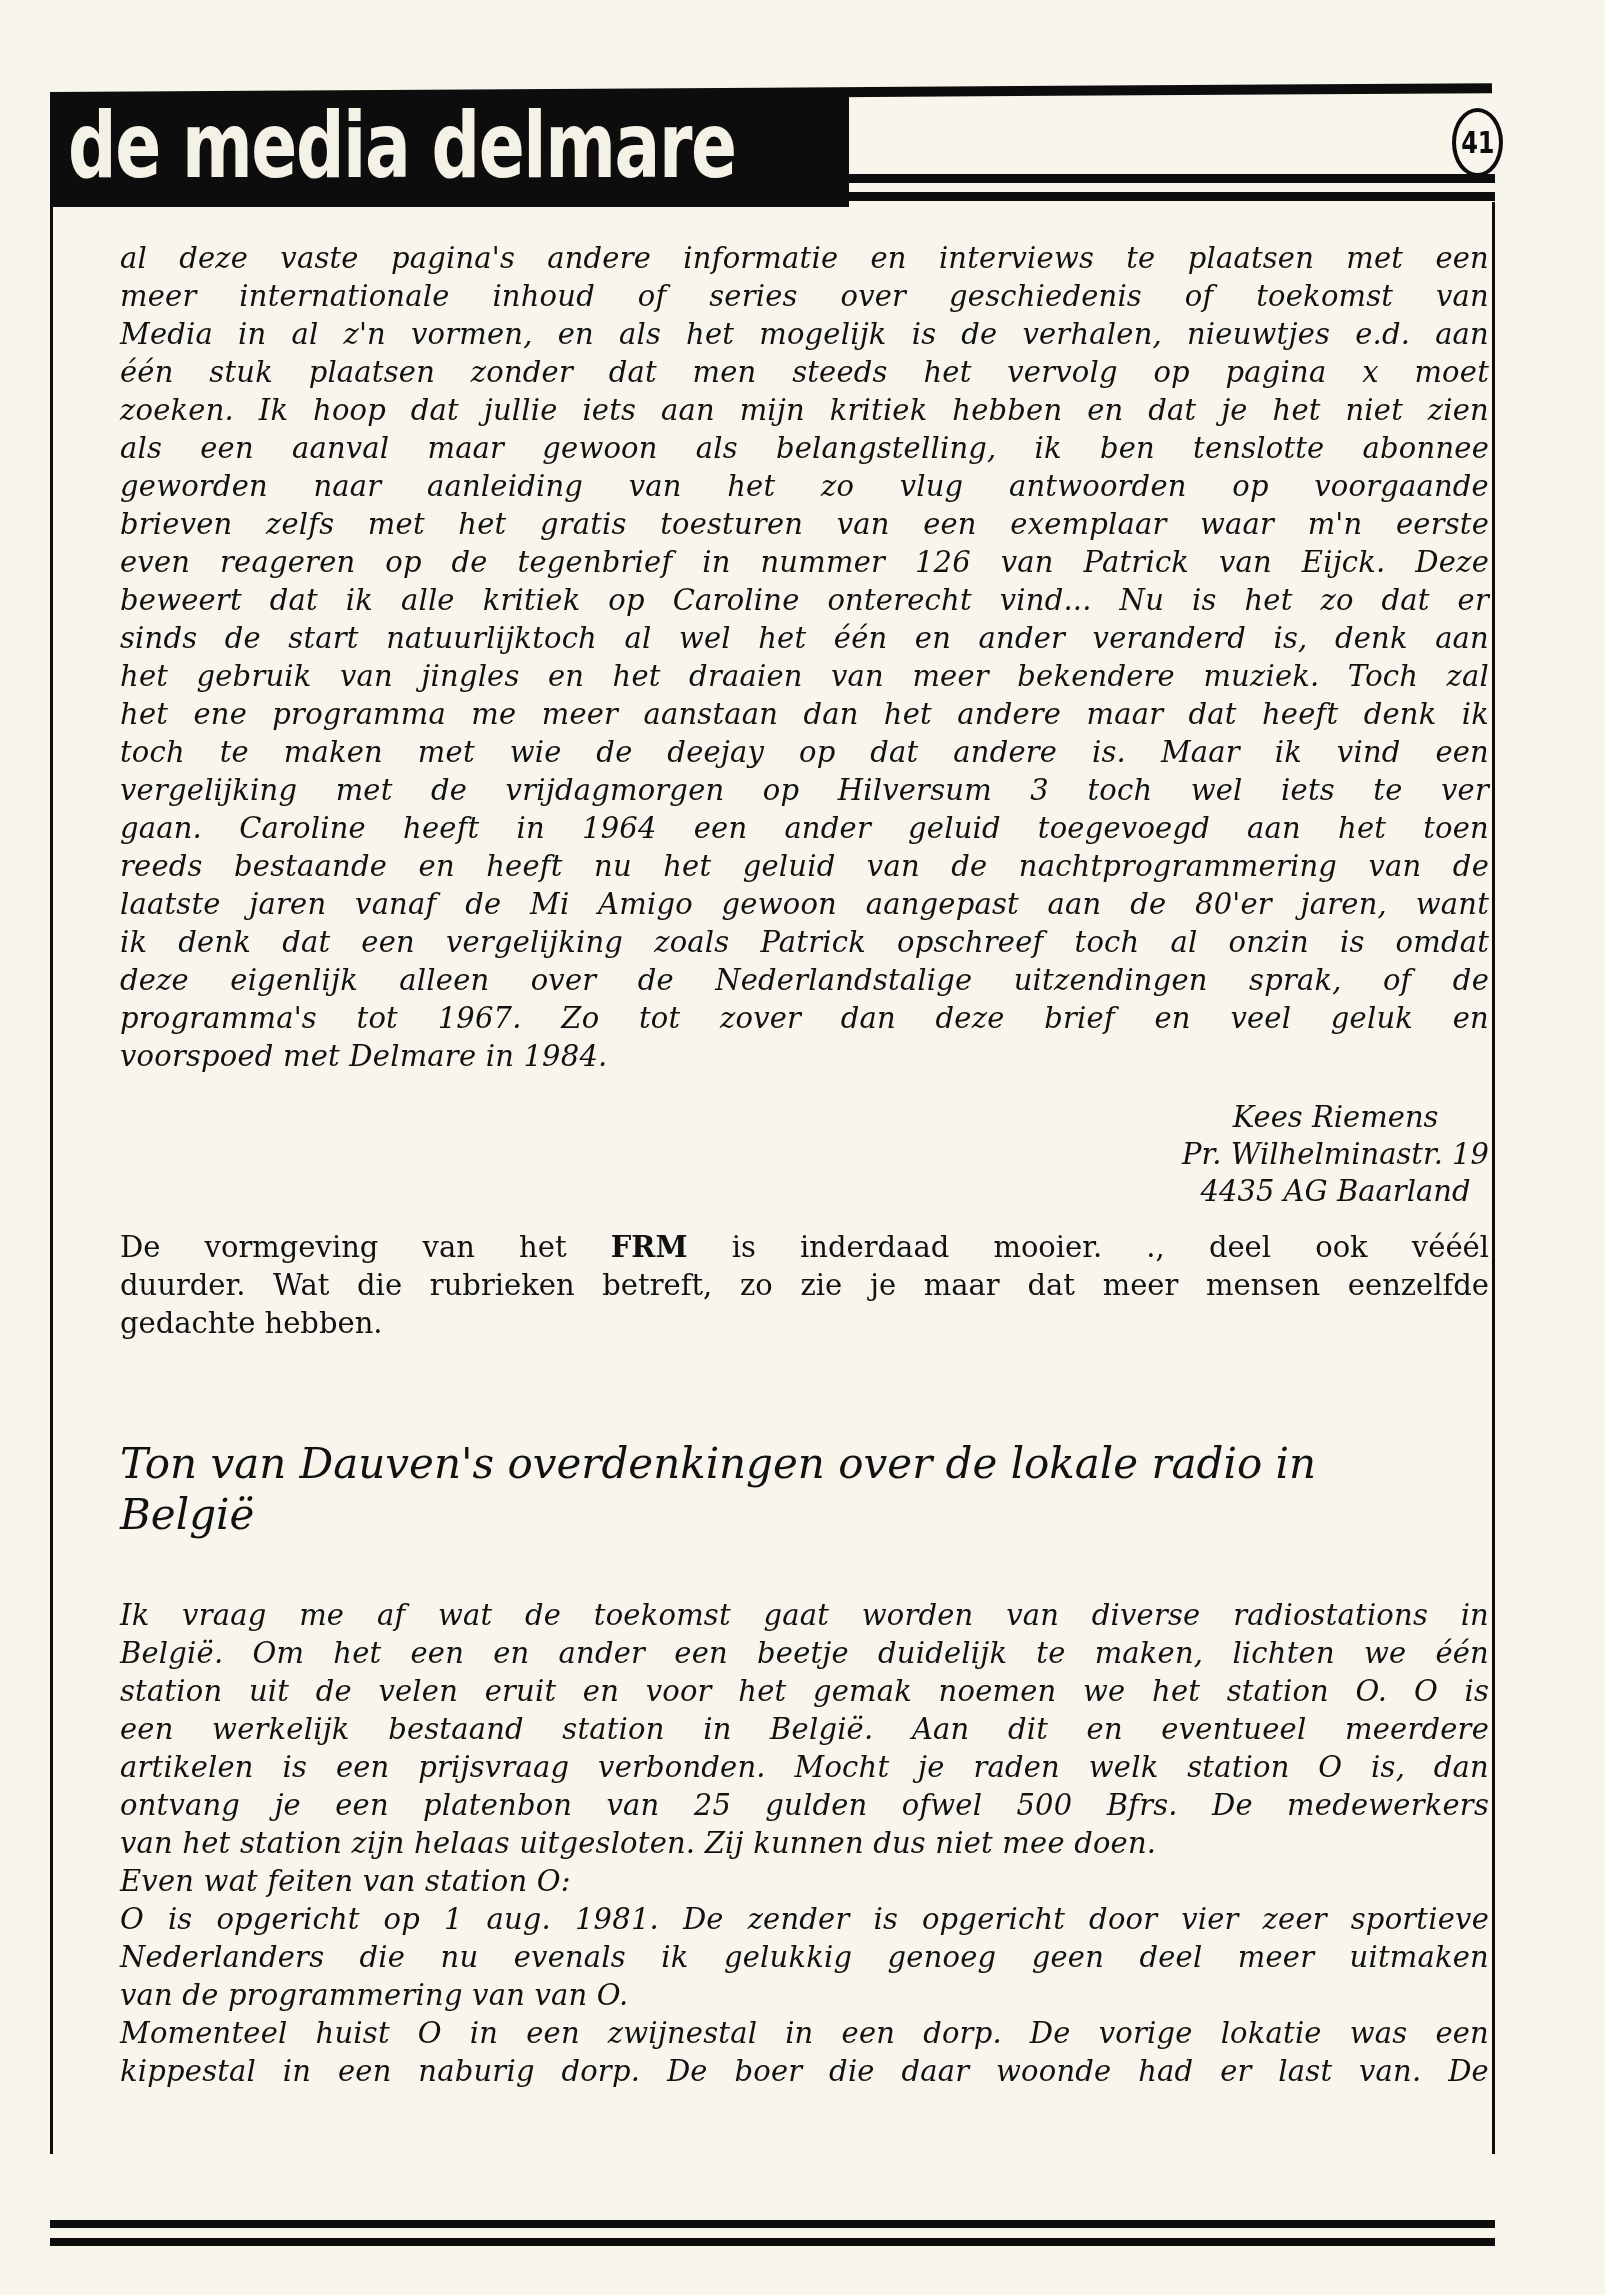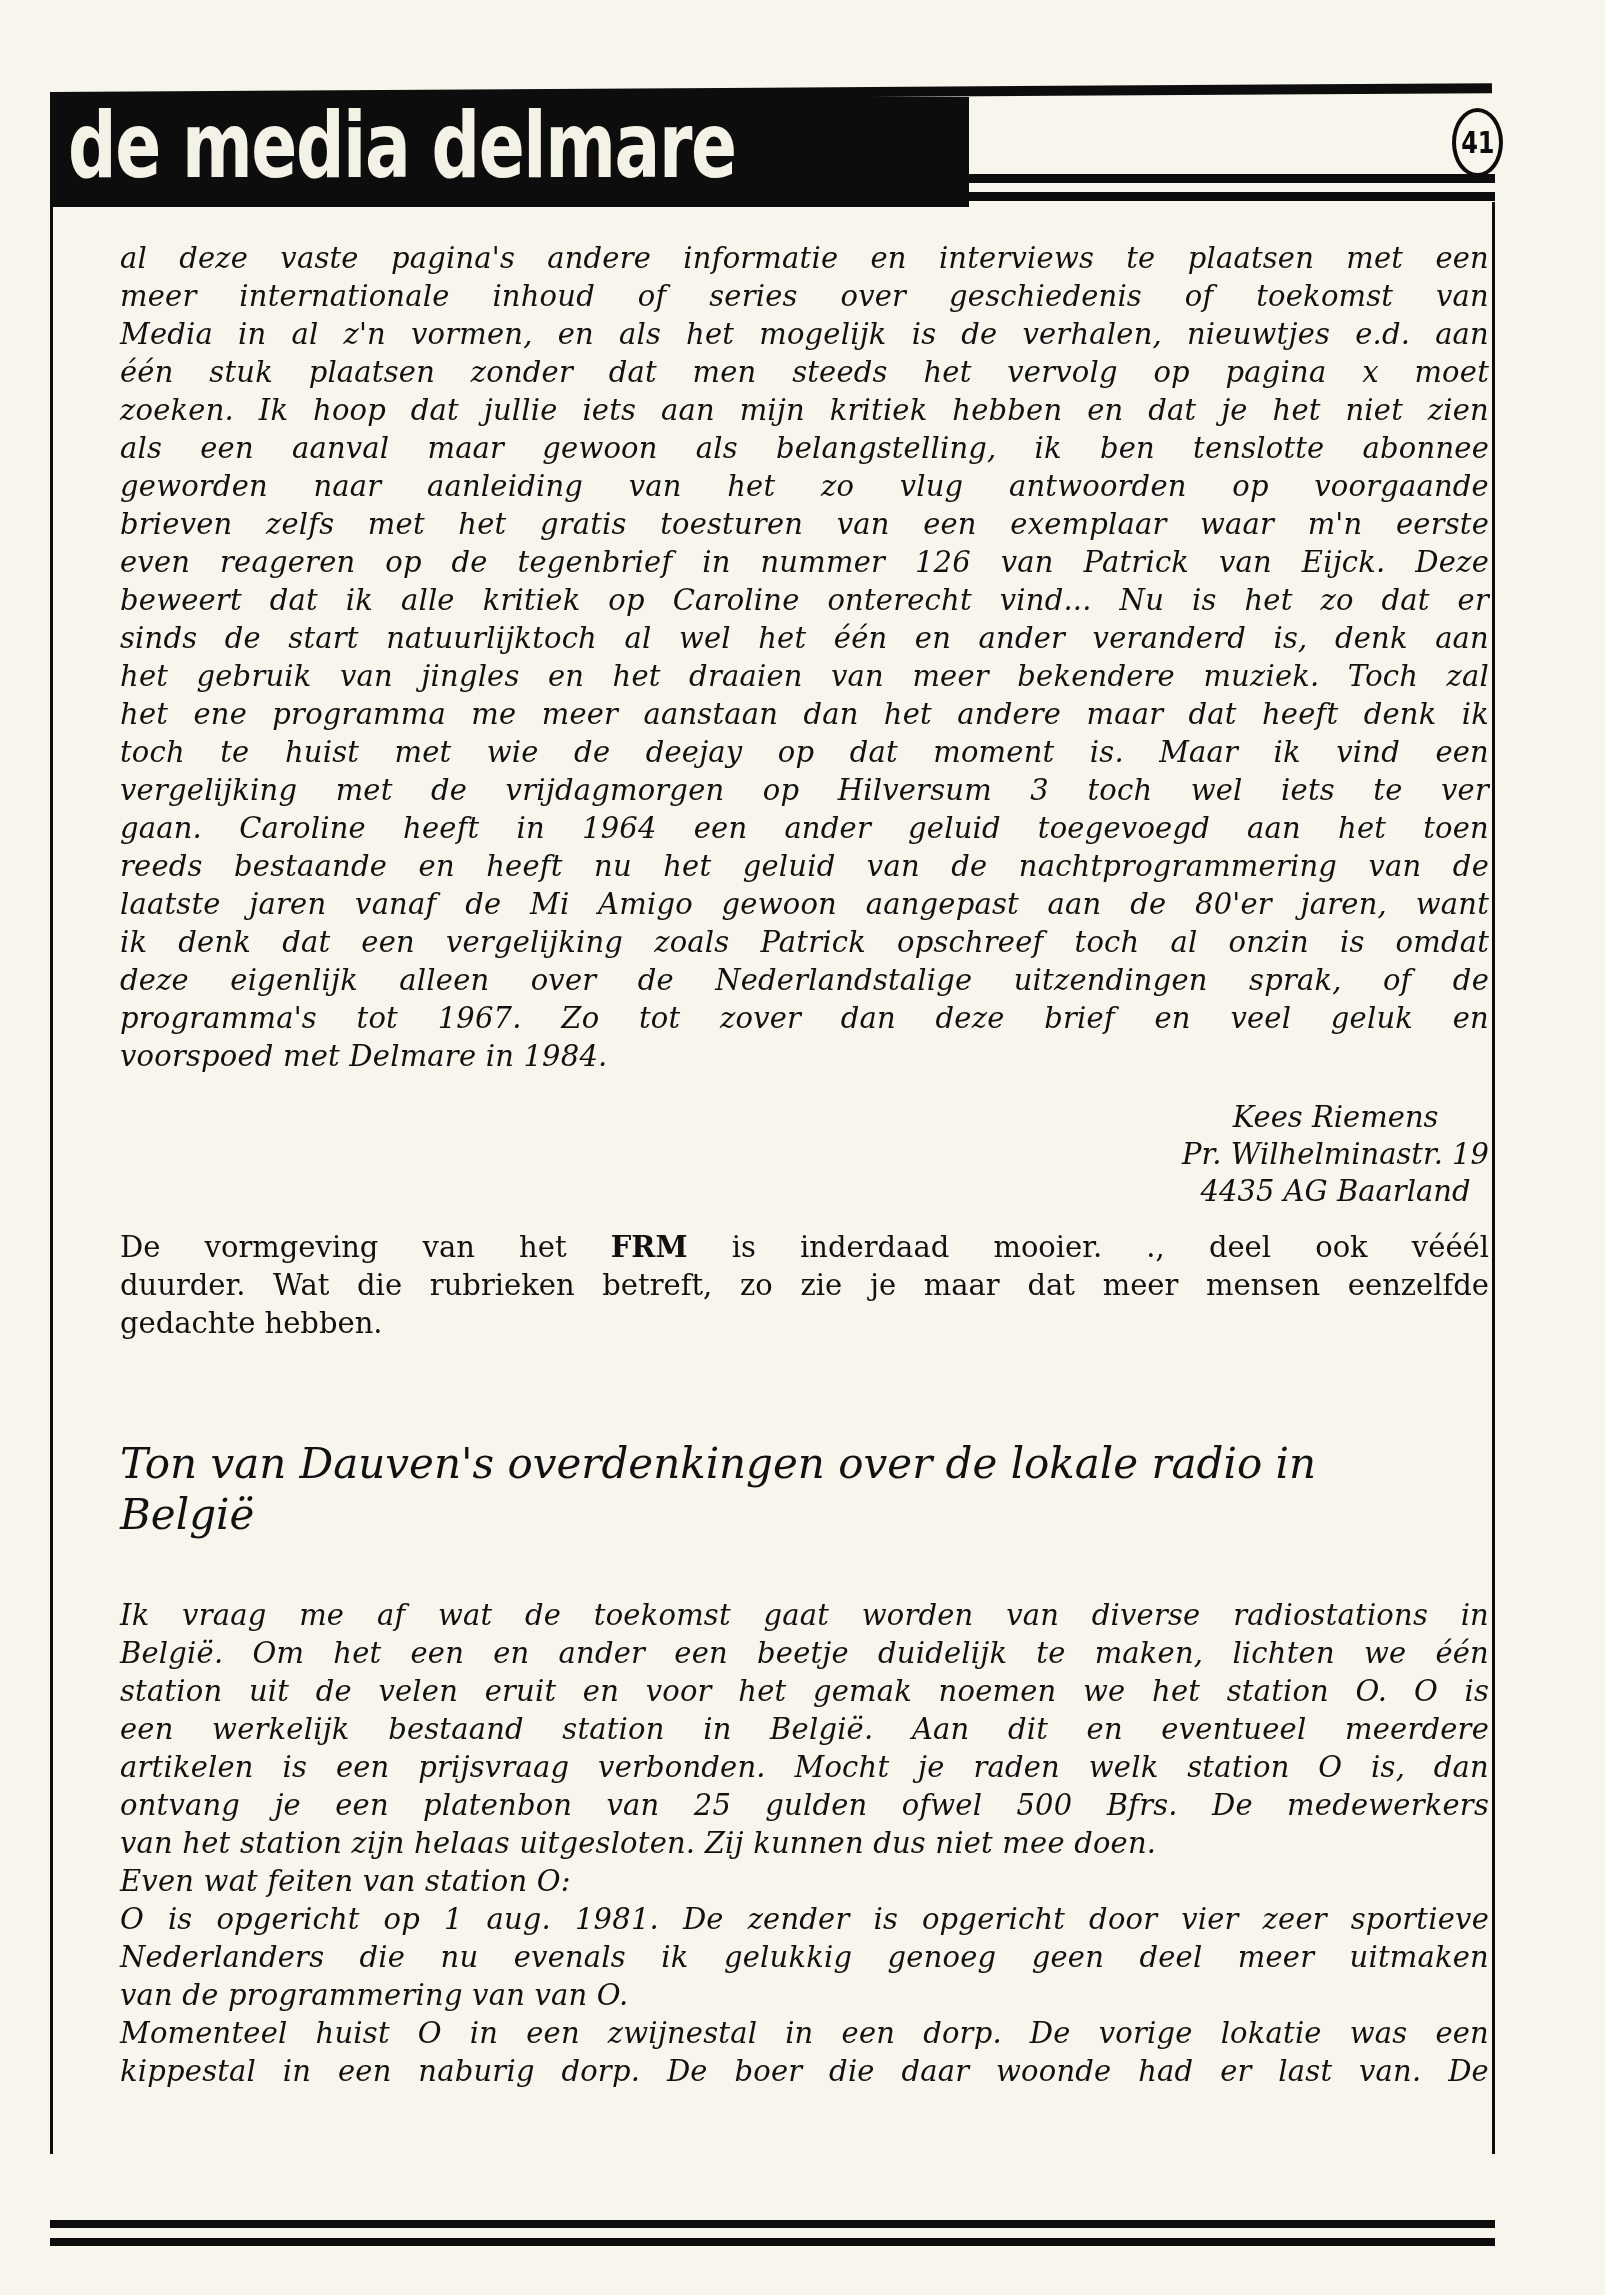--- a/index.html
+++ b/index.html
@@ -36,21 +36,21 @@
     width: 1442px;
     height: 10px;
     background: #0d0d0d;
     transform: rotate(-0.35deg);
     transform-origin: left center;
   }
   .title-block {
     position: absolute;
     left: 0;
     top: 4.6px;
-    width: 919px;
+    width: 799px;
     height: 110px;
     background: #0d0d0d;
   }
   .title-text {
     position: absolute;
     left: 18.4px;
     top: 3.7px;
     font-family: "DejaVu Sans", "Liberation Sans", sans-serif;
     font-weight: bold;
     font-size: 87px;
@@ -193,21 +193,21 @@
         <span class="line">één stuk plaatsen zonder dat men steeds het vervolg op pagina x moet</span>
         <span class="line">zoeken. Ik hoop dat jullie iets aan mijn kritiek hebben en dat je het niet zien</span>
         <span class="line">als een aanval maar gewoon als belangstelling, ik ben tenslotte abonnee</span>
         <span class="line">geworden naar aanleiding van het zo vlug antwoorden op voorgaande</span>
         <span class="line">brieven zelfs met het gratis toesturen van een exemplaar waar m'n eerste</span>
         <span class="line">even reageren op de tegenbrief in nummer 126 van Patrick van Eijck. Deze</span>
         <span class="line">beweert dat ik alle kritiek op Caroline onterecht vind... Nu is het zo dat er</span>
         <span class="line">sinds de start natuurlijktoch al wel het één en ander veranderd is, denk aan</span>
         <span class="line">het gebruik van jingles en het draaien van meer bekendere muziek. Toch zal</span>
         <span class="line">het ene programma me meer aanstaan dan het andere maar dat heeft denk ik</span>
-        <span class="line">toch te huist met wie de deejay op dat moment is. Maar ik vind een</span>
+        <span class="line">toch te maken met wie de deejay op dat andere is. Maar ik vind een</span>
         <span class="line">vergelijking met de vrijdagmorgen op Hilversum 3 toch wel iets te ver</span>
         <span class="line">gaan. Caroline heeft in 1964 een ander geluid toegevoegd aan het toen</span>
         <span class="line">reeds bestaande en heeft nu het geluid van de nachtprogrammering van de</span>
         <span class="line">laatste jaren vanaf de Mi Amigo gewoon aangepast aan de 80'er jaren, want</span>
         <span class="line">ik denk dat een vergelijking zoals Patrick opschreef toch al onzin is omdat</span>
         <span class="line">deze eigenlijk alleen over de Nederlandstalige uitzendingen sprak, of de</span>
         <span class="line">programma's tot 1967. Zo tot zover dan deze brief en veel geluk en</span>
         <span class="line last">voorspoed met Delmare in 1984.</span>
       </div>
 

